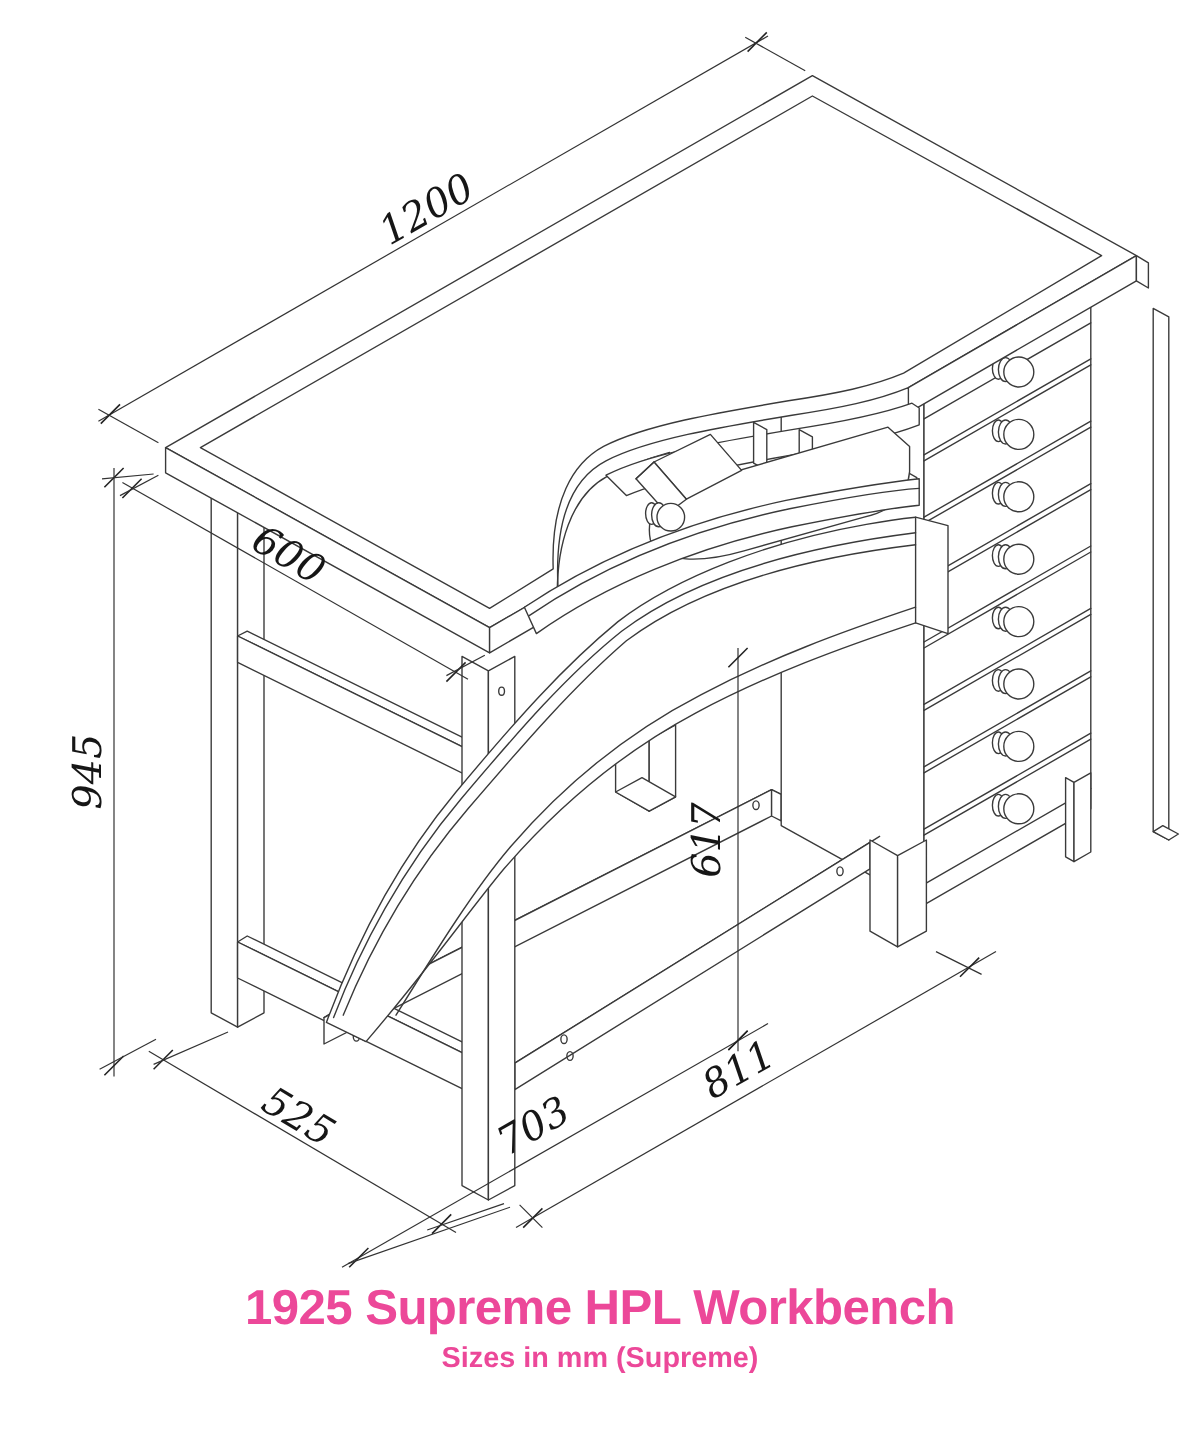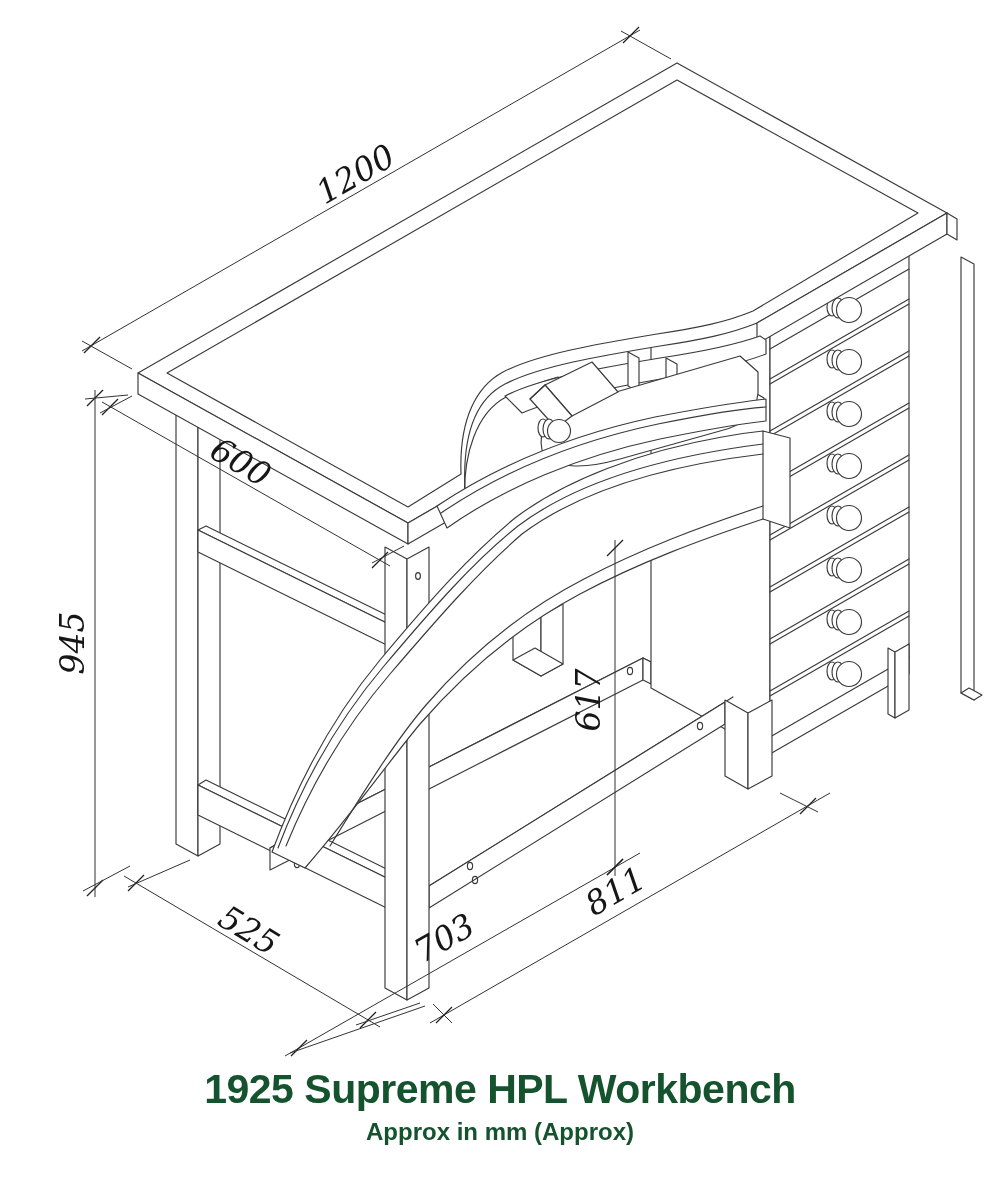--- a/index.html
+++ b/index.html
@@ -6,21 +6,21 @@
   .stage{position:relative;width:1000px;height:1200px;background:#fff;overflow:hidden;
          font-family:"Liberation Sans",sans-serif;}
   svg{position:absolute;left:0;top:0;}
   svg *{vector-effect:non-scaling-stroke;}
   .s path,.s line,.s circle,.s ellipse{stroke:#3a3a3a;stroke-width:1.15;fill:none;
       stroke-linejoin:round;stroke-linecap:round;}
   .s .f{fill:#ffffff;}
   .dims line{stroke:#333;stroke-width:1;}
   .dims .tick{stroke:#222;stroke-width:1.3;}
   .dim-label{font:italic 33px "DejaVu Serif",serif;fill:#161616;}
-  .title-block{position:absolute;left:0;width:1000px;text-align:center;color:#14532d;}
+  .title-block{position:absolute;left:0;width:1000px;text-align:center;color:#ec4899;}
   .main-title{top:1066px;font-size:41px;font-weight:bold;letter-spacing:-0.5px;}
   .sub-title{top:1118px;font-size:24px;font-weight:bold;}
 </style>
 </head>
 <body>
 
 <div class="stage">
 
 <svg width="1000" height="1060" viewBox="0 0 1000 1060">
 
@@ -266,14 +266,14 @@
       <line class="tick" x1="128" y1="891" x2="144" y2="875"></line>
       <line class="tick" x1="360" y1="1028" x2="376" y2="1012"></line>
       <line x1="190" y1="860" x2="128" y2="887"></line>
       <line x1="420" y1="1003" x2="356" y2="1025"></line>
       <text class="dim-label" x="243" y="940" text-anchor="middle" transform="rotate(31 243 940)">525</text>
     </g>
   </g>
 </svg>
 
   <div class="title-block main-title">1925 Supreme HPL Workbench</div>
-  <div class="title-block sub-title">Approx in mm (Approx)</div>
+  <div class="title-block sub-title">Sizes in mm (Supreme)</div>
 </div>
 
 </body></html>

